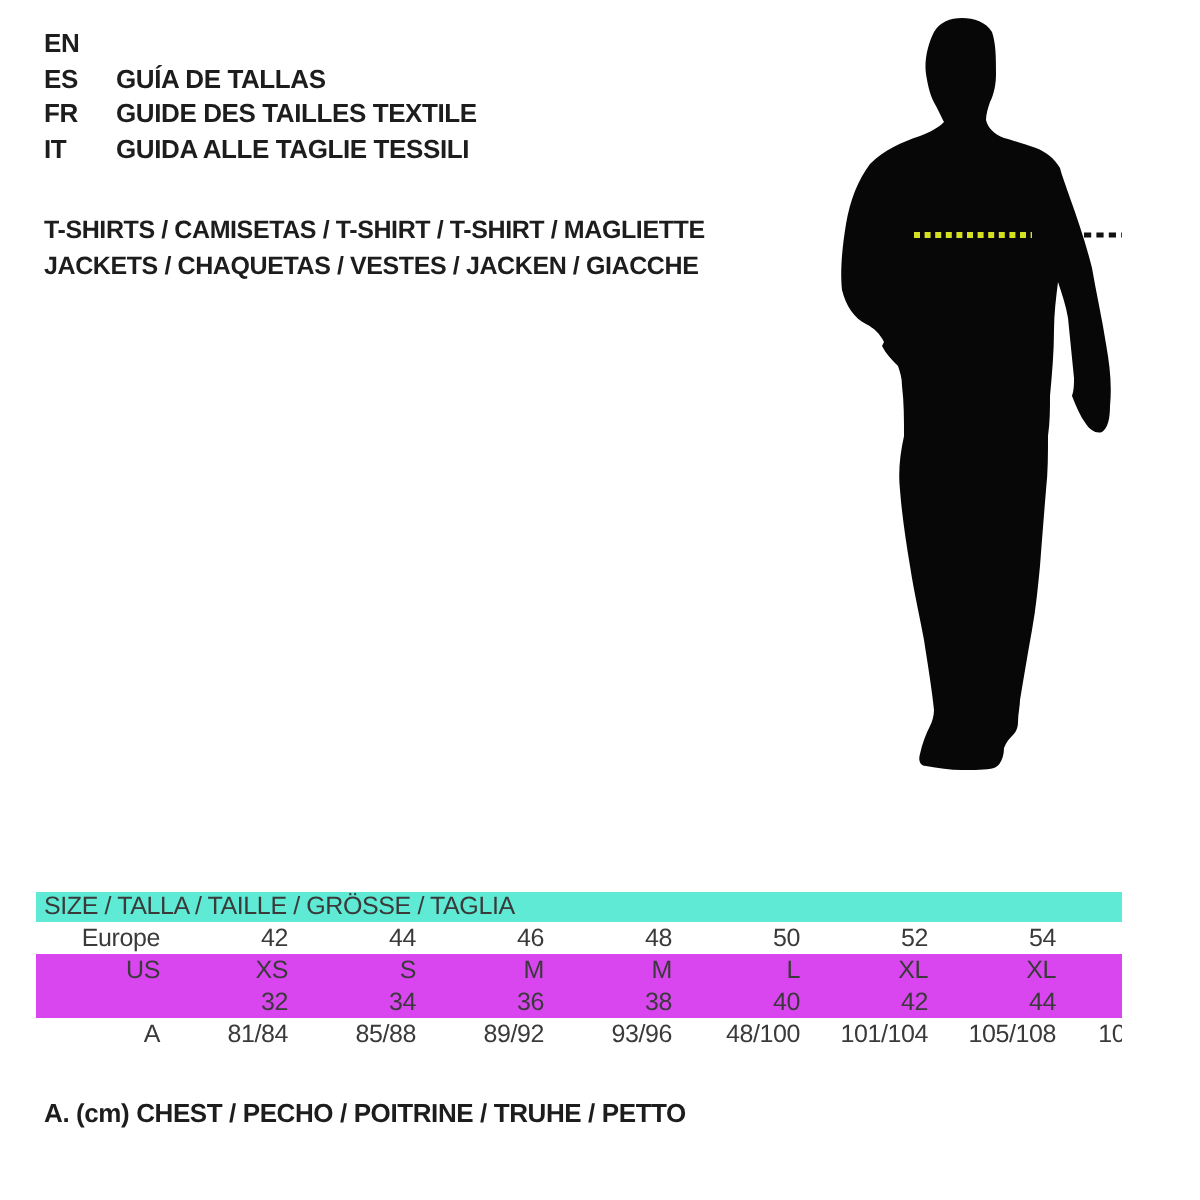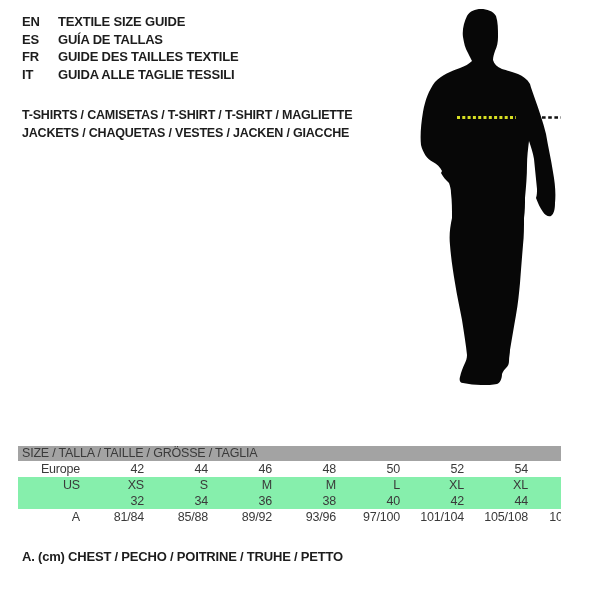--- a/index.html
+++ b/index.html
@@ -44,49 +44,48 @@
   .section-title {
     position: absolute; left: 22px; top: 418px;
     font-size: 13.5px; font-weight: 700; letter-spacing: -0.2px;
     color: #1d1d1d; white-space: nowrap;
   }
 
   
   .size-table { position: absolute; left: 18px; top: 446px; width: 574px; font-size: 12.5px; color: #3a3a3a; }
   .t-header {
     height: 15px; line-height: 15px;
-    background: #a3a3a3; color: #3a3a3a;
+    background: #5eead4; color: #3a3a3a;
     padding-left: 4px; letter-spacing: -0.2px;
     white-space: nowrap; overflow: hidden;
   }
   .t-row {
     display: grid;
     grid-template-columns: 62px repeat(8, 1fr);
     height: 16px; line-height: 16px;
   }
-  .t-row.striped { background: #86efac; }
+  .t-row.striped { background: #d946ef; }
   .t-label { text-align: right; padding-left: 4px; letter-spacing: -0.2px; white-space: nowrap; }
   .t-cell  { text-align: right; letter-spacing: -0.2px; white-space: nowrap; }
 
   
   .footnote {
     position: absolute; left: 22px; top: 549px;
     font-size: 13px; font-weight: 700; letter-spacing: -0.2px;
     color: #1d1d1d; white-space: nowrap;
   }
 </style>
 </head>
 <body>
 
 <div class="canvas">
 
   <div class="lang-list">
     <div class="lang-row">
       <span class="lang-code">EN</span>
-      <span class="lang-label">TEXTILE SIZE GUIDE</span>
     </div>
     <div class="lang-row">
       <span class="lang-code">ES</span>
       <span class="lang-label">GUÍA DE TALLAS</span>
     </div>
     <div class="lang-row">
       <span class="lang-code">FR</span>
       <span class="lang-label">GUIDE DES TAILLES TEXTILE</span>
     </div>
     <div class="lang-row">
@@ -199,21 +198,21 @@
       <div class="t-cell">44</div>
       <div class="t-cell">46</div>
     </div>
 
     <div class="t-row">
       <div class="t-label">A</div>
       <div class="t-cell">81/84</div>
       <div class="t-cell">85/88</div>
       <div class="t-cell">89/92</div>
       <div class="t-cell">93/96</div>
-      <div class="t-cell">97/100</div>
+      <div class="t-cell">48/100</div>
       <div class="t-cell">101/104</div>
       <div class="t-cell">105/108</div>
       <div class="t-cell">109/112</div>
     </div>
   </div>
 
   <div class="footnote">A. (cm) CHEST / PECHO / POITRINE / TRUHE / PETTO</div>
 
 </div>
 

